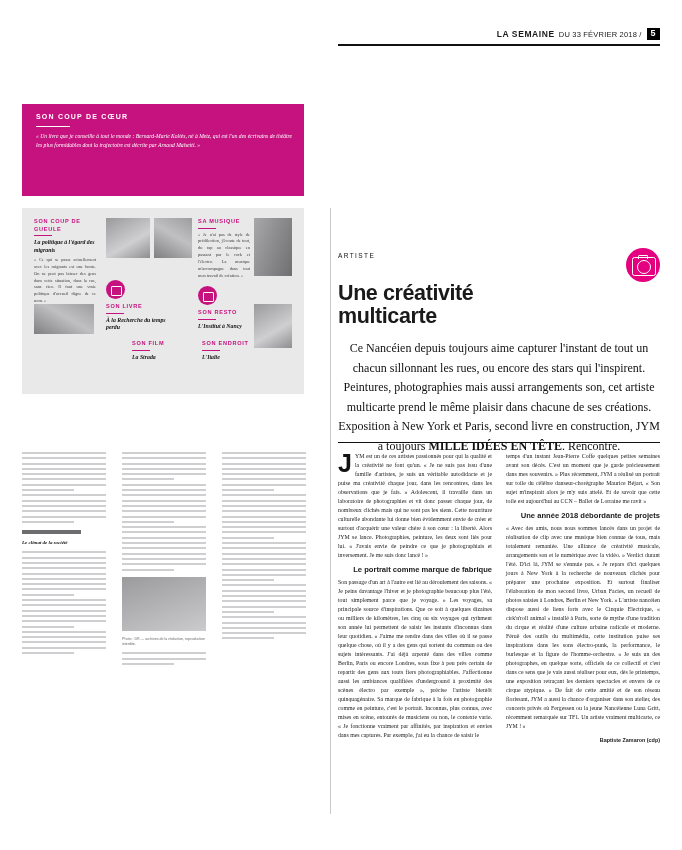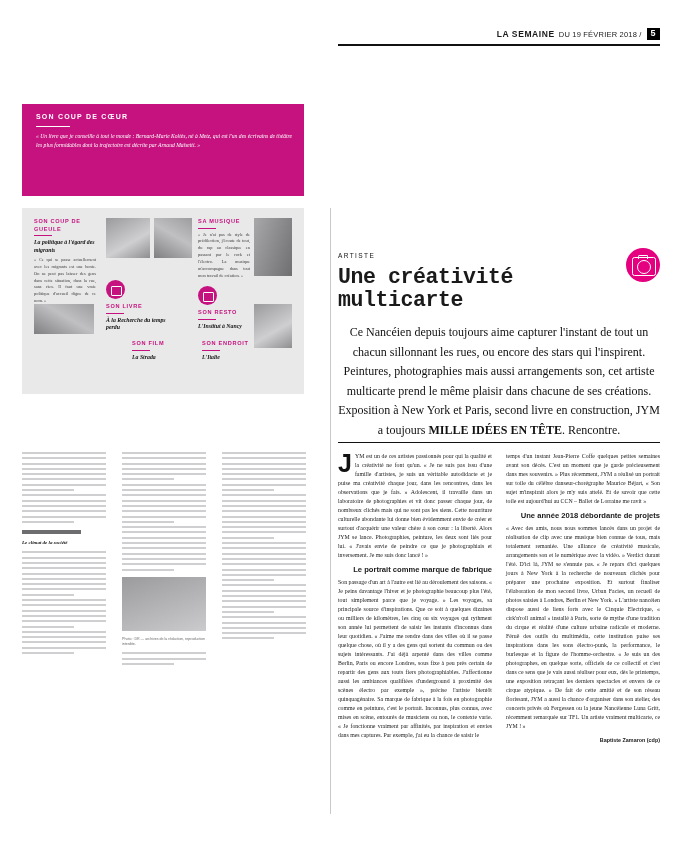--- a/index.html
+++ b/index.html
@@ -316,25 +316,25 @@
     line-height: 1;
   }
   .art-role {
     font-family: "Liberation Sans", sans-serif;
     font-size: 6.5px;
     letter-spacing: 1.4px;
     margin-top: 4px;
     color: #111;
   }
   .art-title {
-    font-family: Liberation Mono, monospace;
+    font-family: Liberation Sans, sans-serif;
     font-weight: bold;
     font-size: 21.5px;
     line-height: 1.08;
-    margin-top: 7px;
+    margin-top: 23px;
     letter-spacing: -0.4px;
   }
   .art-chapo {
     margin-top: 11px;
     font-family: "Liberation Serif", serif;
     font-size: 12px;
     line-height: 1.62;
     text-align: center;
     color: #111;
   }
@@ -424,21 +424,21 @@
     margin-top: 5px;
   }
 </style>
 </head>
 <body>
 
 <div class="page">
 
   <div class="masthead">
     <span class="brand">LA SEMAINE</span>
-    <span class="issue">DU 19 FÉVRIER 2018 /</span>
+    <span class="issue">DU 33 FÉVRIER 2018 /</span>
     <span class="pagenum">5</span>
   </div>
   <div class="rule-top"></div>
 
   <div class="magenta-block">
     <div class="coeur-title">SON COUP DE CŒUR</div>
     <div class="coeur-rule"></div>
     <div class="coeur-text">« Un livre que je conseille à tout le monde : Bernard-Marie Koltès, né à Metz, qui est l'un des écrivains de théâtre les plus formidables dont la trajectoire est décrite par Arnaud Maïsetti. »</div>
   </div>
 

